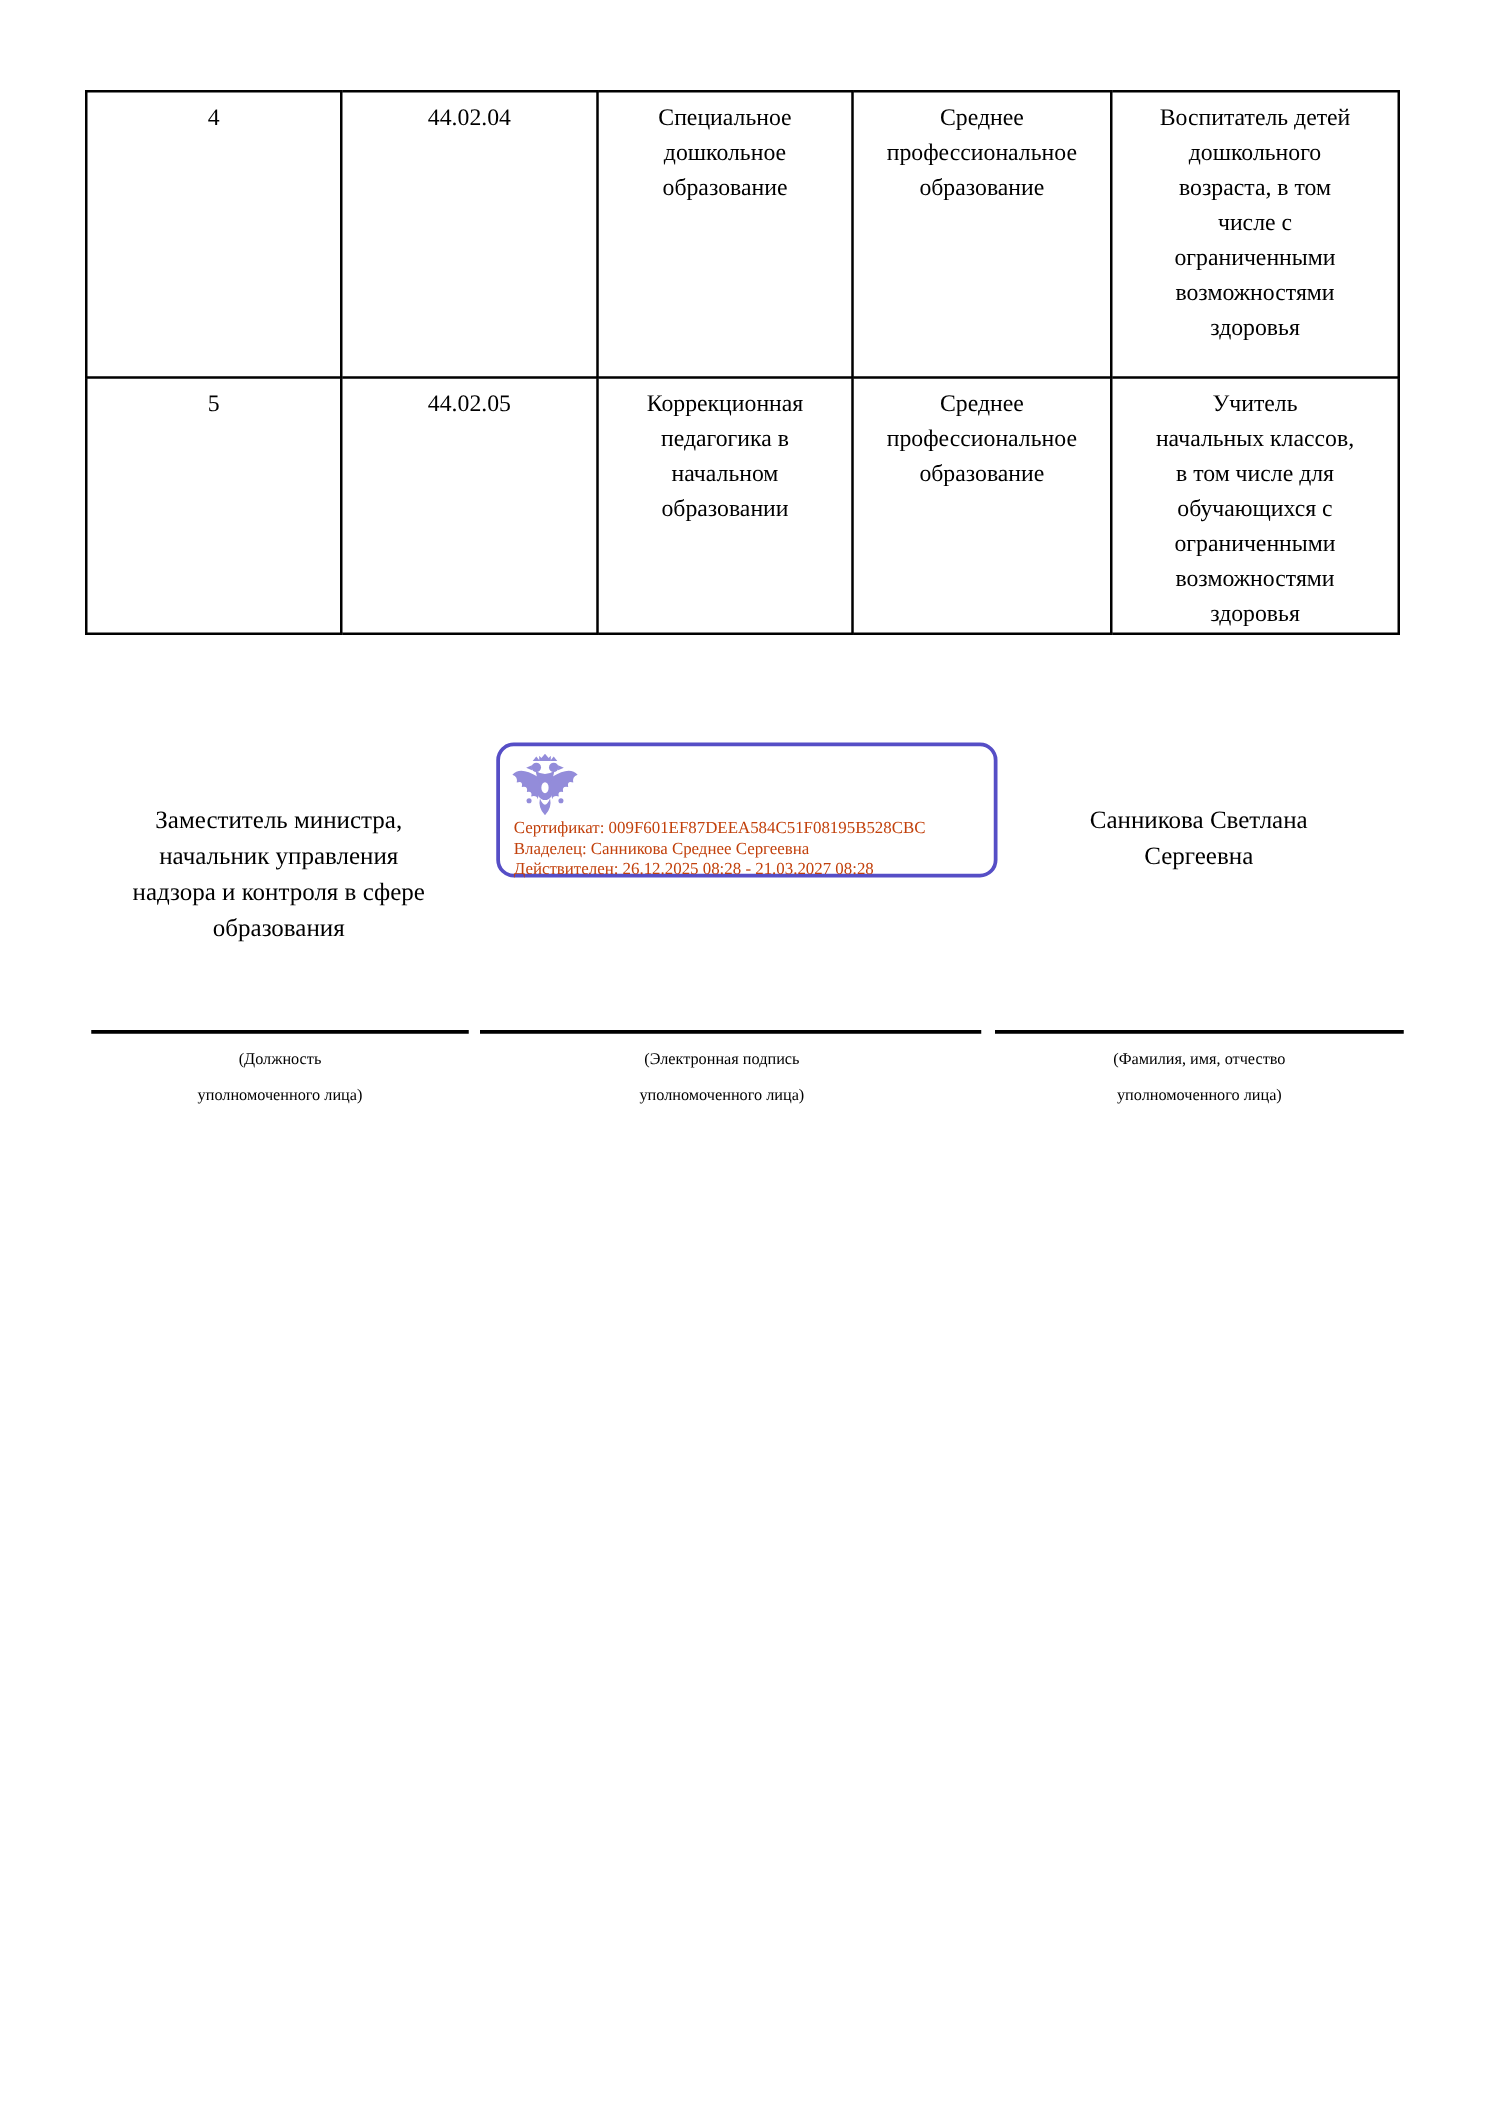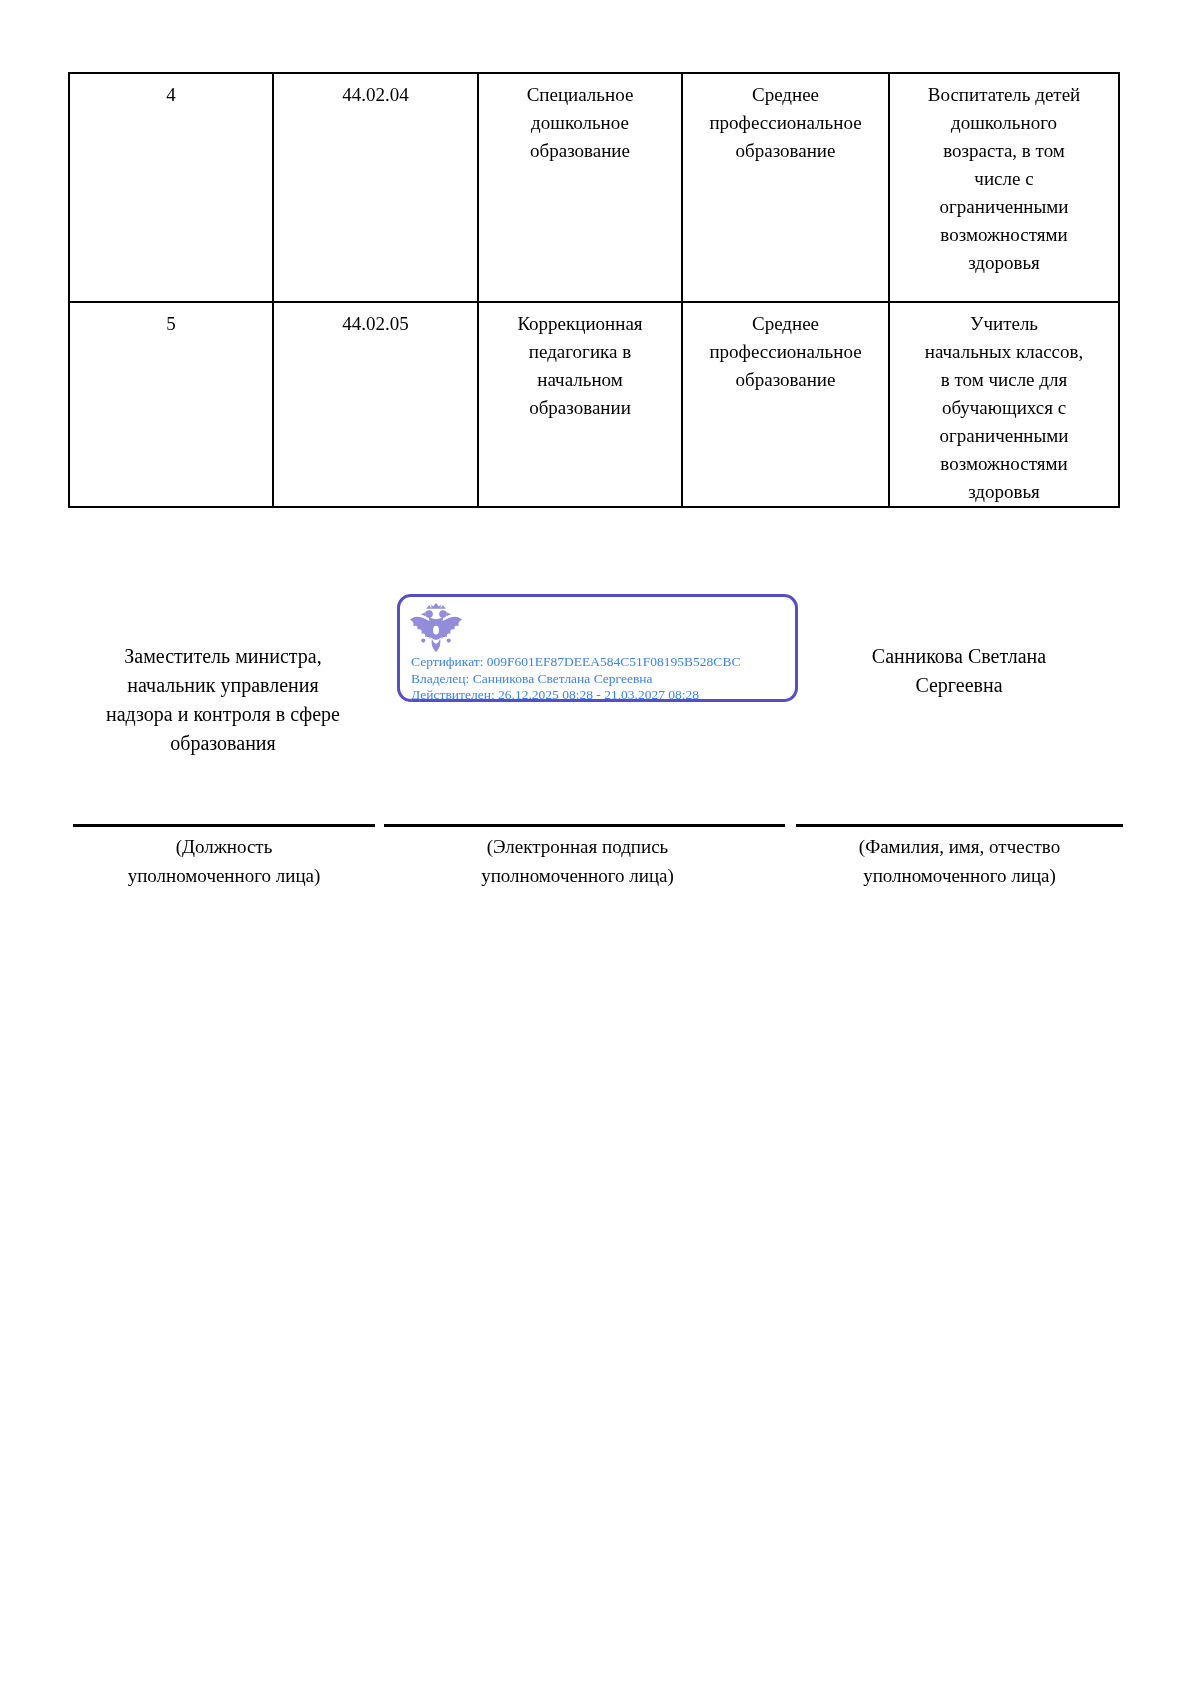--- a/index.html
+++ b/index.html
@@ -34,32 +34,32 @@
   .stamp-title {
     position:absolute; left:68px; right:2px; top:5px;
     text-align:center;
     font-family:"Liberation Sans", sans-serif;
     font-weight:bold; font-size:14.5px; line-height:17px;
     color:#4b43c6; letter-spacing:.2px;
   }
   .stamp-details {
     position:absolute; left:11px; right:2px; top:57px;
     text-align:left; font-size:13.5px; line-height:16.5px;
-    color:#3b82f6; font-family:"Liberation Serif", serif;
+    color:#c2410c; font-family:"Liberation Serif", serif;
     white-space:nowrap;
   }
   
   .sig-text { position:absolute; text-align:center; white-space:pre-line; font-size:20px; line-height:29px; }
   .sig-position { left:70px;  top:642px; width:306px; }
   .sig-name     { left:794px; top:642px; width:330px; }
   .sig-line { position:absolute; top:824px; height:3px; background:#000; }
   .line-pos  { left:73px;  width:302px; }
   .line-sig  { left:384px; width:401px; }
   .line-name { left:796px; width:327px; }
-  .sig-label { position:absolute; top:832px; text-align:center; white-space:pre-line; font-size:19px; line-height:29px; }
+  .sig-label { position:absolute; top:832px; text-align:center; white-space:pre-line; font-size:13px; line-height:29px; }
   .label-pos  { left:73px;  width:302px; }
   .label-sig  { left:377px; width:401px; }
   .label-name { left:796px; width:327px; }
   
   .footer-note {
     position:absolute; left:68px; top:895px; width:1054px;
     text-align:center; font-size:18.5px; line-height:24px;
   }
 </style>
 </head>
@@ -138,21 +138,21 @@
         <path d="M43 63 Q50 80 57 63 Q60 76 50 86 Q40 76 43 63 Z"></path>
 
         <circle cx="28" cy="66" r="3.5"></circle>
         <circle cx="72" cy="66" r="3.5"></circle>
       </g>
 
       <ellipse cx="50" cy="48" rx="5" ry="7.5" fill="#ffffff"></ellipse>
     </svg>
     <div class="stamp-details">
       <div>Сертификат: 009F601EF87DEEA584C51F08195B528CBC</div>
-      <div>Владелец: Санникова Светлана Сергеевна</div>
+      <div>Владелец: Санникова Среднее Сергеевна</div>
       <div>Действителен: 26.12.2025 08:28 - 21.03.2027 08:28</div>
     </div>
   </div>
 
   <div class="sig-text sig-position">Заместитель министра,
 начальник управления
 надзора и контроля в сфере
 образования</div>
   <div class="sig-text sig-name">Санникова Светлана
 Сергеевна</div>

